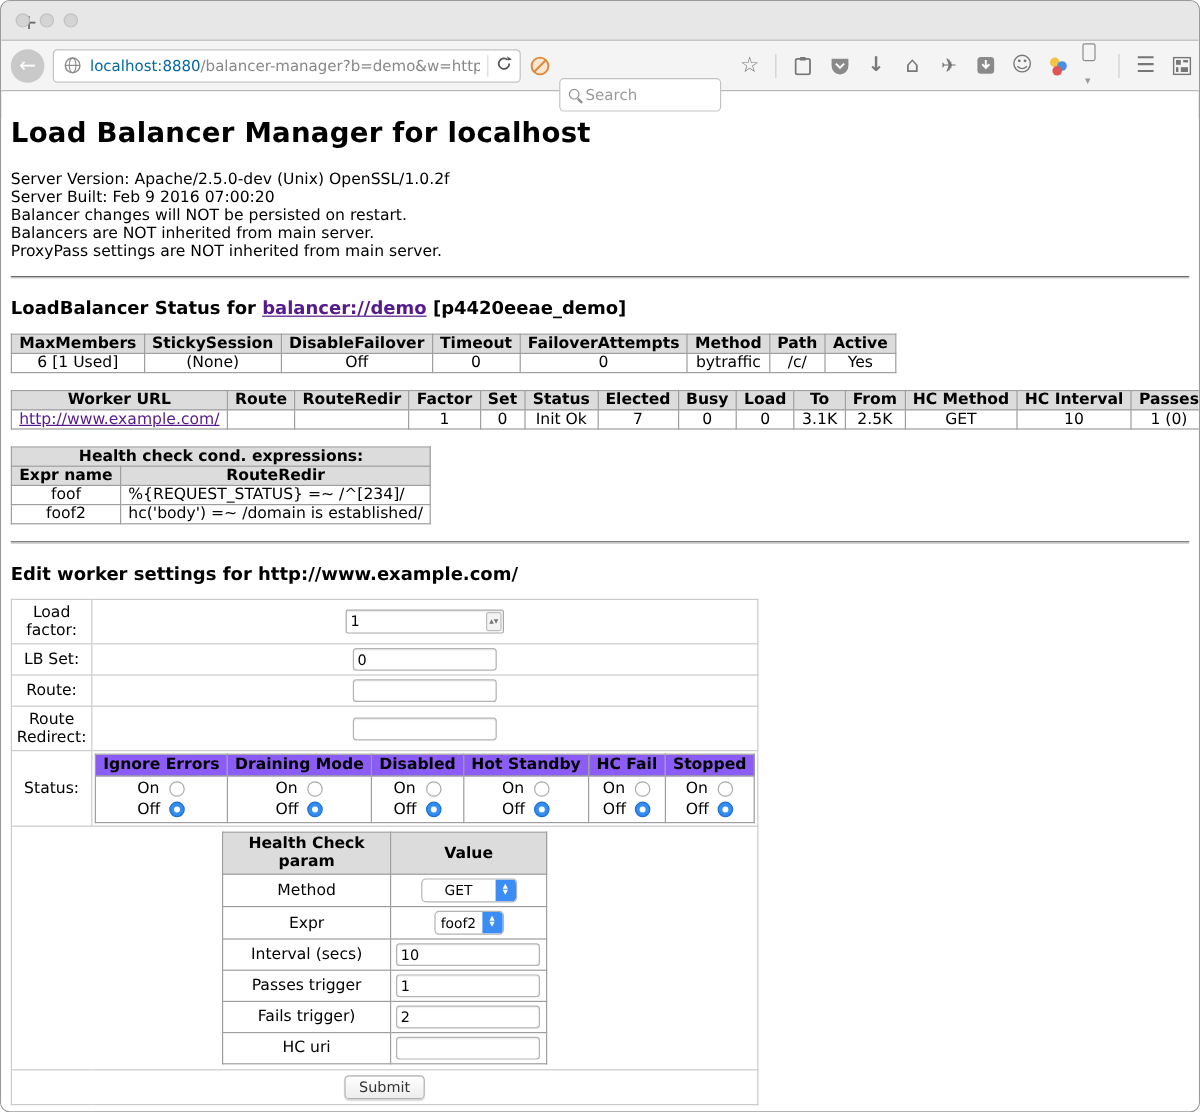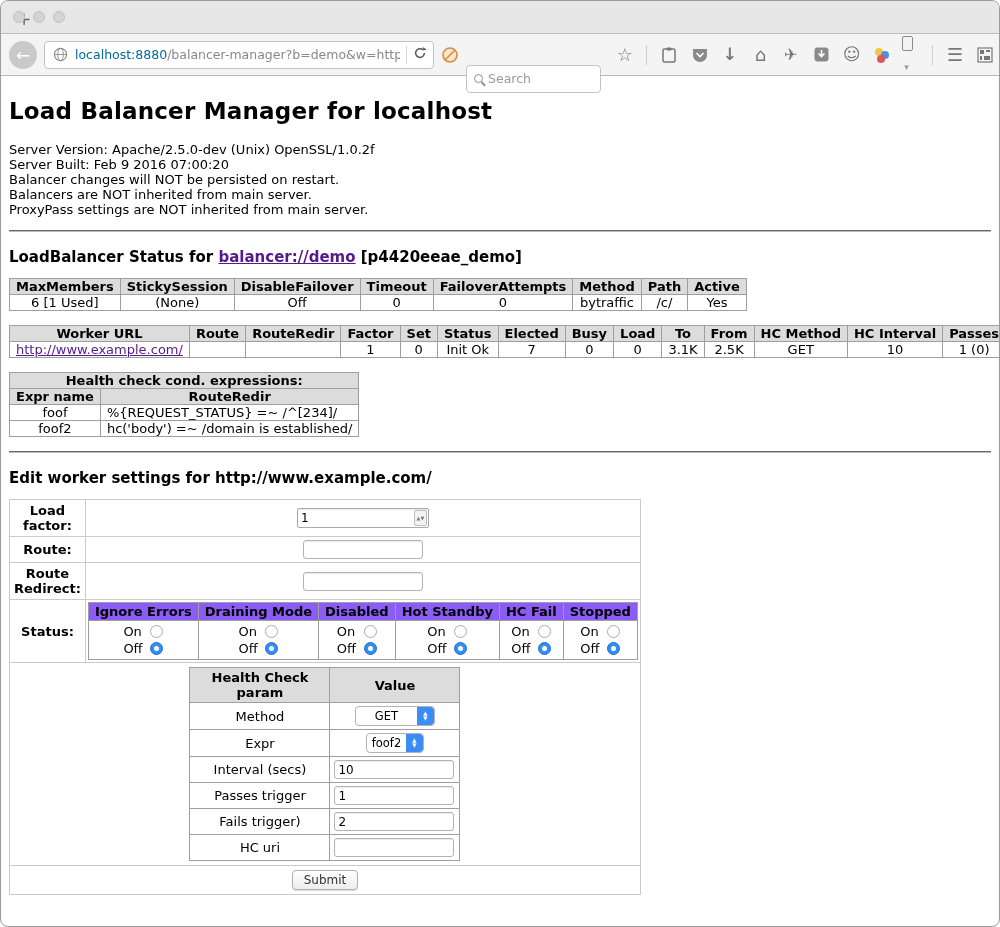--- a/index.html
+++ b/index.html
@@ -71,21 +71,21 @@
   
   .tbl { border-collapse: collapse; font-size: 13px; margin: 6px 0 14px 0; }
   .tbl th, .tbl td { border: 1px solid #9e9e9e; padding: 0 6px; text-align: center; white-space: nowrap; }
   .tbl th { background: #dcdcdc; font-weight: bold; }
   .tbl a { color: #551a8b; }
   .worker-tbl { width: 984px; }
   .expr-tbl td.exprtext { text-align: left; }
   
   .form-tbl { border-collapse: collapse; width: 565px; font-size: 13px; margin: 10px 0 4px 0; }
   .form-tbl > tbody > tr > td { border: 1px solid #cbcbcb; padding: 3px 4px; }
-  .label-cell { width: 101px; text-align: center; font-weight: bold; }
+  .label-cell { width: 101px; text-align: center; }
   .value-cell { text-align: center; }
   input.txt {
     width: 120px; height: 19px; border: 1px solid #b3b3b3; border-radius: 3px;
     font-size: 12px; padding: 0 3px; font-family: inherit;
     box-shadow: inset 0 1px 1px rgba(0,0,0,0.08);
   }
   .numwrap { display: inline-flex; align-items: center; border: 1px solid #a9a9a9; border-radius: 2px; background: #fff; width: 132px; height: 20px; padding: 0 1px 0 3px; box-shadow: inset 0 1px 1px rgba(0,0,0,0.08); }
   .numwrap input { border: none; outline: none; flex: 1; font-size: 12px; width: 100px; font-family: inherit; }
   .spinner { width: 13px; height: 16px; border: 1px solid #bdbdbd; border-radius: 2px; background: #f3f3f3; display: flex; flex-direction: column; align-items: center; justify-content: center; font-size: 5px; color: #777; line-height: 4px; }
   
@@ -314,20 +314,24 @@
       <tr>
         <td class="label-cell">Load factor:</td>
         <td class="value-cell">
           <span class="numwrap">
             <input type="text" value="1" style="">
             <span class="spinner">▲▼</span>
           </span>
         </td>
       </tr>
       <tr>
+        <td class="label-cell">LB Set:</td>
+        <td class="value-cell"><input class="txt" type="text" value="0" style=""></td>
+      </tr>
+      <tr>
         <td class="label-cell">Route:</td>
         <td class="value-cell"><input class="txt" type="text" value="" style=""></td>
       </tr>
       <tr>
         <td class="label-cell">Route Redirect:</td>
         <td class="value-cell"><input class="txt" type="text" value="" style=""></td>
       </tr>
       <tr>
         <td class="label-cell">Status:</td>
         <td style="padding:2px 2px;">

